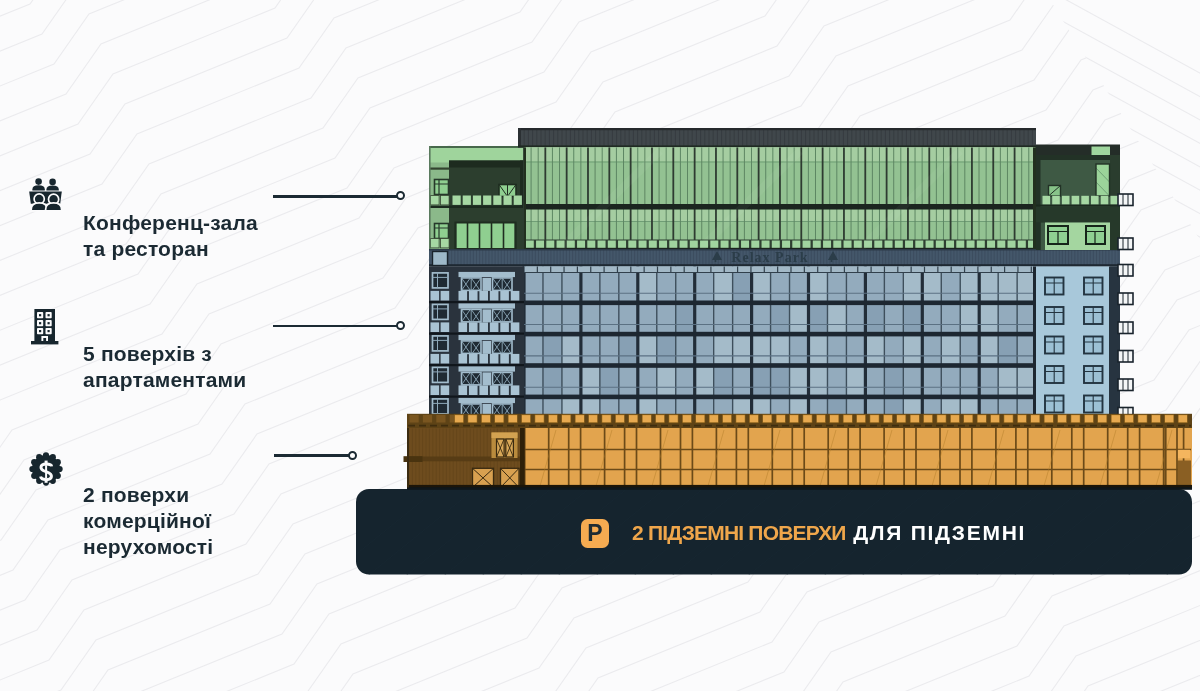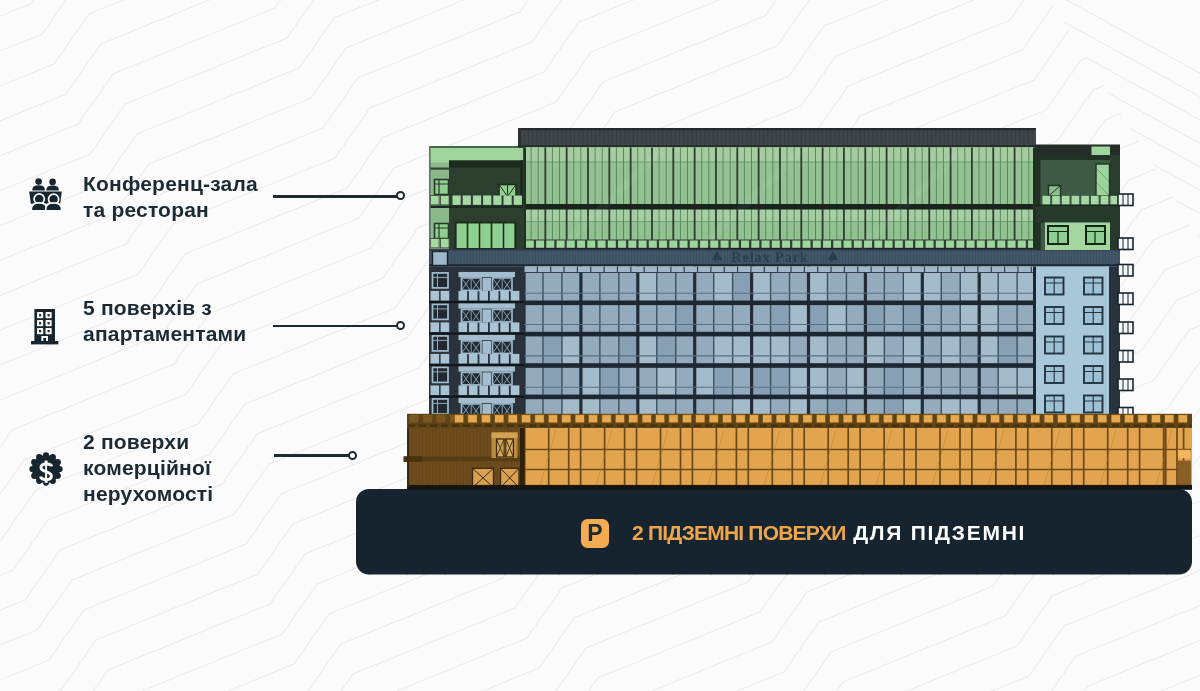--- a/index.html
+++ b/index.html
@@ -1,17 +1,17 @@
 <!DOCTYPE html>
 <html><head><meta charset="utf-8">
 <style>
 html,body{margin:0;padding:0;}
 body{width:1200px;height:691px;overflow:hidden;position:relative;background:#fbfbfc;
   font-family:"Liberation Sans",sans-serif;}
-.lbl{position:absolute;left:83px;font-weight:bold;color:#1b2a33;font-size:21px;line-height:26px;letter-spacing:0.2px;white-space:nowrap;}
+.lbl{position:absolute;left:83px;font-weight:bold;color:#1b2a33;font-size:21px;line-height:26px;letter-spacing:0.2px;white-space:nowrap;margin-top:39px;}
 .cline{position:absolute;height:2.5px;background:#1b2a33;}
 .cdot{position:absolute;width:5px;height:5px;border:2.3px solid #1b2a33;border-radius:50%;background:#fff;}
 #bannertext{position:absolute;left:632px;top:520.5px;font-weight:bold;font-size:21px;white-space:nowrap;color:#fff;}
 #bannertext .o{color:#efa64b;text-align:right;}
 #pbox{position:absolute;left:581px;top:519px;width:28px;height:29px;background:#f5ab51;border-radius:6.5px;
   color:#1d2b33;font-weight:bold;font-size:23px;text-align:center;line-height:29px;}
 </style></head>
 <body>
 <svg width="1200" height="691" viewBox="0 0 1200 691">
     <rect width="1200" height="691" fill="#fbfbfc"></rect>
@@ -1156,22 +1156,22 @@
     <rect x="520.00" y="428.00" width="4.70" height="59.50" fill="#2e2009"></rect>
     <rect x="1177.50" y="449.80" width="12.50" height="8.50" fill="#f4b55e"></rect>
     <rect x="1177.50" y="460.50" width="13.50" height="27.00" fill="#8a5f23"></rect>
     <line x1="1165.5" y1="428" x2="1165.5" y2="487.5" stroke="#6b4a18" stroke-width="2.2"></line>
     <line x1="1177" y1="428" x2="1177" y2="487.5" stroke="#6b4a18" stroke-width="1.7"></line>
     <rect x="407.00" y="484.90" width="785.00" height="3.40" fill="#1c1509"></rect>
     <rect x="407.00" y="487.20" width="785.00" height="2.60" fill="#0e161b"></rect>
     <rect x="407.00" y="428.00" width="2.00" height="59.50" fill="#3a2a10"></rect>
   </svg>
 <div class="lbl" style="top:171px">Конференц-зала<br>та ресторан</div>
-<div class="lbl" style="top:295px">5 поверхів з<br>апартаментами</div>
-<div class="lbl" style="top:429px">2 поверхи<br>комерційної<br>нерухомості</div>
+<div class="lbl" style="top:302px">5 поверхів з<br>апартаментами</div>
+<div class="lbl" style="top:443px">2 поверхи<br>комерційної<br>нерухомості</div>
 <div class="cline" style="left:273px;top:195px;width:124px"></div>
 <div class="cdot" style="left:396.2px;top:191.2px"></div>
 <div class="cline" style="left:273px;top:324.5px;width:124px"></div>
 <div class="cdot" style="left:396.2px;top:321px"></div>
 <div class="cline" style="left:274px;top:454.3px;width:75px"></div>
 <div class="cdot" style="left:347.7px;top:450.7px"></div>
 <svg width="34" height="34" viewBox="0 0 34 34" style="position:absolute;left:29px;top:178px">
 <g fill="#17262e">
 <circle cx="9.6" cy="3.6" r="3.3"></circle>
 <path d="M3.4,12.4 v-1.2 q0,-4 6.2,-4 q6.2,0 6.2,4 v1.2 z"></path>

